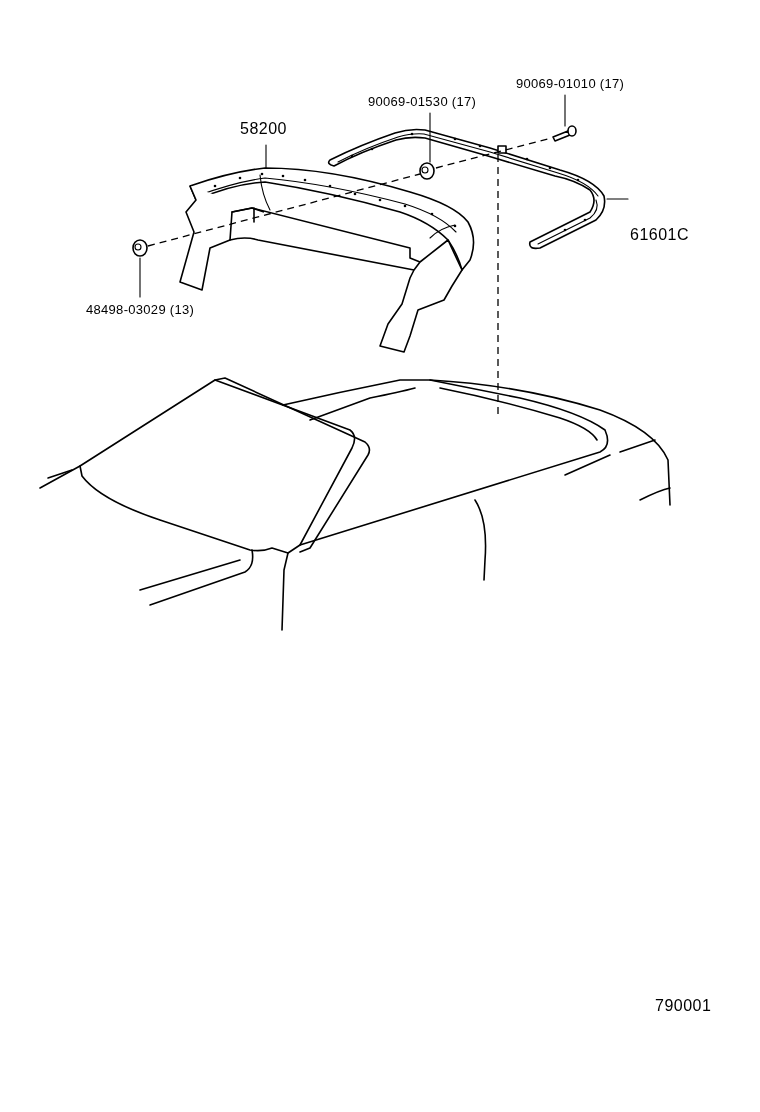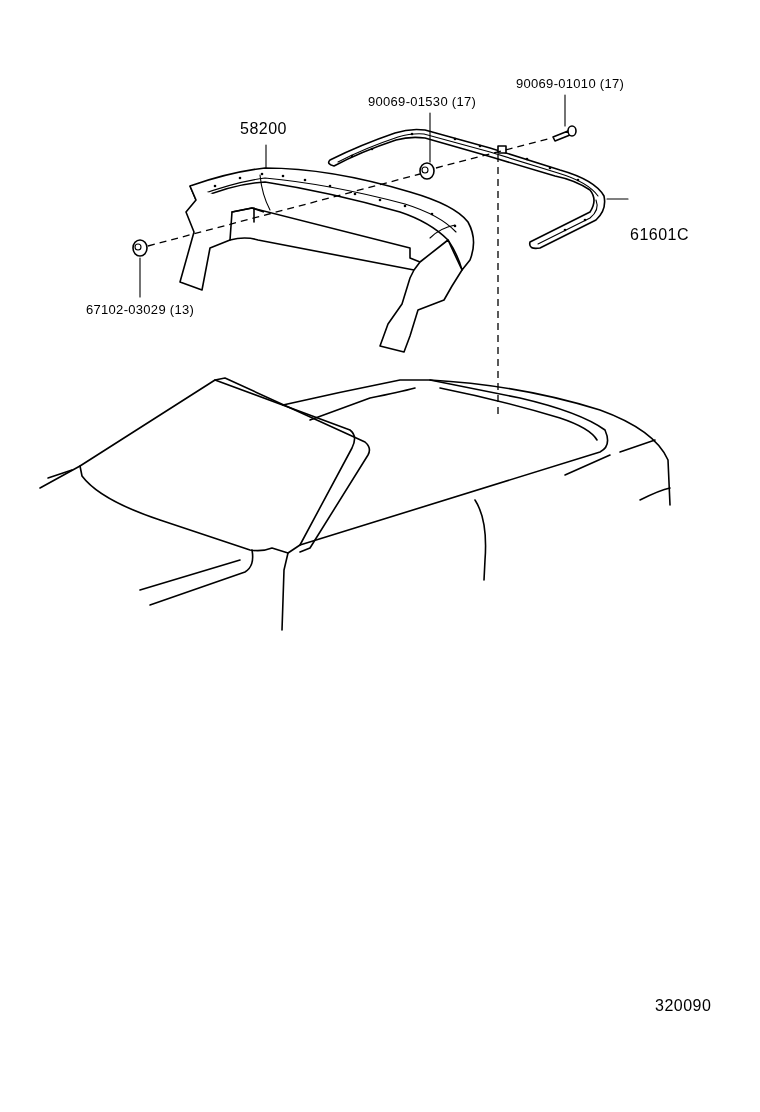--- a/index.html
+++ b/index.html
@@ -119,17 +119,17 @@
 
       <path class="ln" d="M475,500 Q488,520 485,560 L484,580"></path>
     </g>
   </svg>
 
   
   <div class="label lbl-big" style="left:240px; top:120px;">58200</div>
   <div class="label lbl-big" style="left:630px; top:190px;margin-top:36px;">61601C</div>
   <div class="label lbl-small" style="left:368px; top:94px;">90069-01530 (17)</div>
   <div class="label lbl-small" style="left:516px; top:76px;">90069-01010 (17)</div>
-  <div class="label lbl-small" style="left:86px; top:302px;">67102-03029 (13)</div>
+  <div class="label lbl-small" style="left:86px; top:302px;">48498-03029 (13)</div>
 
   
-  <div class="label lbl-big" style="left:655px; top:997px;">320090</div>
+  <div class="label lbl-big" style="left:655px; top:997px;">790001</div>
 </div>
 
 </body></html>

